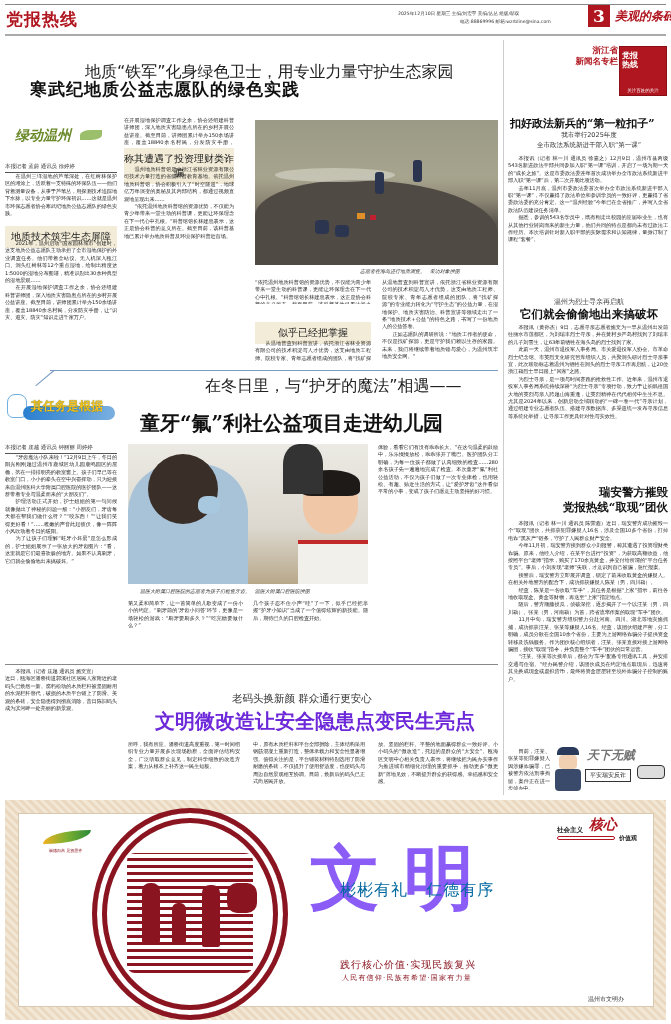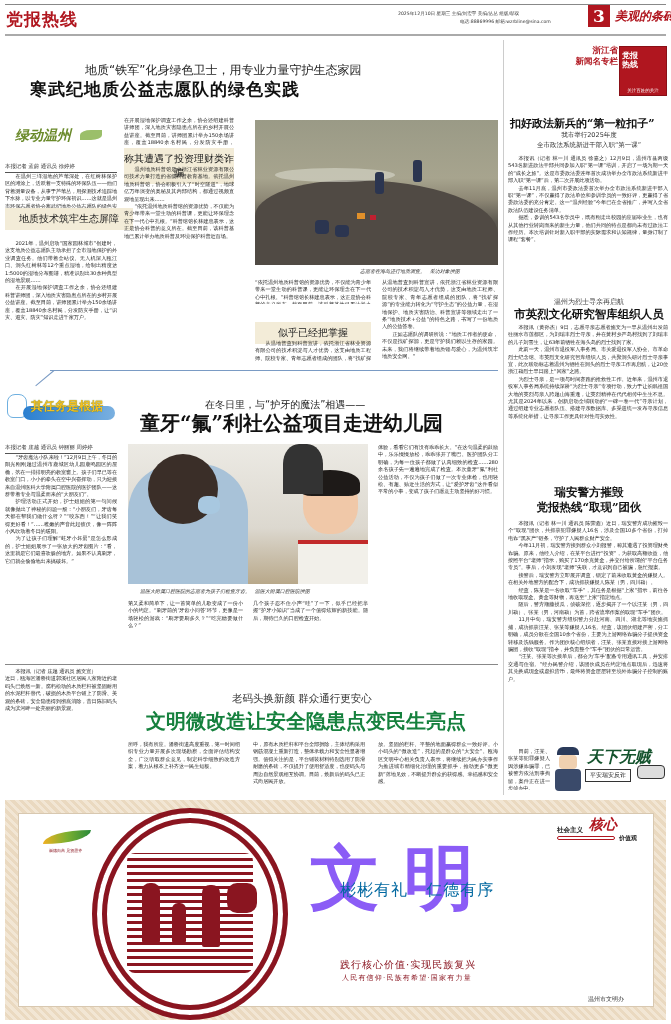--- a/index.html
+++ b/index.html
@@ -26,32 +26,32 @@
 
 <div class="abs" style="left:580px;top:45px;text-align:right;width:38px;font-weight:bold;color:#b0161f;font-size:8.5px;line-height:11px">
   <div>浙江省</div>
   <div style="margin-left:-20px">新闻名专栏</div>
 </div>
 <div class="abs" style="left:619px;top:46px;width:48px;height:50px;background:#b0161f;border:1px solid #8a0f16">
   <div style="color:#fff;font-size:8px;font-weight:bold;padding:4px 2px;line-height:9px;width:20px">党报热线</div>
   <div style="position:absolute;bottom:2px;left:1px;right:1px;color:#fff;font-size:4.5px;text-align:center;white-space:nowrap;overflow:hidden">关注百姓的关注</div>
 </div>
 
-<div class="abs" style="left:85px;top:62px;font-size:12px;color:#222;white-space:nowrap">地质“铁军”化身绿色卫士，用专业力量守护生态家园</div>
+<div class="abs" style="left:85px;top:62px;font-size:16px;color:#222;white-space:nowrap">地质“铁军”化身绿色卫士，用专业力量守护生态家园</div>
 <div class="abs" style="left:30px;top:78px;font-size:17px;font-weight:bold;color:#111;letter-spacing:1px;white-space:nowrap">寒武纪地质公益志愿队的绿色实践</div>
 
 <div class="abs" style="left:15px;top:125px;width:95px;height:30px">
   <span style="font-size:14px;font-style:italic;font-weight:bold;color:#6a8a2a;font-family:'DejaVu Serif',serif">绿动温州</span>
   <span style="display:inline-block;width:22px;height:10px;background:#9bbf6a;border-radius:50% 0 50% 0;margin-left:4px"></span>
 </div>
 <div class="abs byline" style="left:5px;top:163px;width:112px">本报记者  孟蔚  通讯员  徐婷婷</div>
 <div class="abs txt" style="left:5px;top:173px;width:112px">
     <p>在温州三垟湿地的芦苇深处，在红树林保护区的滩涂上，活跃着一支特殊的环保队伍——他们背着测量设备，从事于芦苇丛，用探测技术追踪地下水脉，以专业力量守护环保初识……这就是温州市环保志愿者协会寒武纪地质公益志愿队的绿色实践。</p>
   </div>
-<div class="abs subhead" style="left:5px;top:208px;width:128px">地质技术筑牢生态屏障</div>
+<div class="abs subhead" style="left:5px;top:226px;width:112px">地质技术筑牢生态屏障</div>
 <div class="abs txt" style="left:5px;top:240px;width:112px;height:118px;overflow:hidden">
   <p>2021年，温州启动“国家园林城市”创建时，这支地质公益志愿队主动承担了全市湿地保护的外业调查任务。他们带着全站仪、无人机深入瓯江口、洞头红树林等12个重点湿地，绘制出精度达1:5000的湿地分布图谱，精准识别出30余种典型的湿地景观……</p>
   <p>在开展湿地保护调查工作之余，协会还组建科普讲师团，深入地质灾害隐患点所在的乡村开展公益讲座。截至目前，讲师团累计举办150余场讲座，覆盖18840余名村民，分发防灾手册，让“识灾、避灾、防灾”知识走进千家万户。</p>
 </div>
 
 <div class="abs txt" style="left:124px;top:117px;width:110px;height:28px;overflow:hidden">
     <p style="text-indent:0">在开展湿地保护调查工作之余，协会还组建科普讲师团，深入地质灾害隐患点所在的乡村开展公益讲座。截至目前，讲师团累计举办150余场讲座，覆盖18840余名村民，分发防灾手册，让“识灾、避灾、防灾”知识走进千家万户。</p>
   </div>
 <div class="abs subhead" style="left:124px;top:148px;width:110px">称其遭遇了投资理财类诈骗</div>
 <div class="abs txt" style="left:124px;top:166px;width:110px;height:192px;overflow:hidden">
@@ -86,21 +86,21 @@
 </div>
 
 <div class="abs" style="left:50px;top:370px;width:448px;height:1px;background:#7a9bc4"></div>
 <div class="abs" style="left:30px;top:370px;width:24px;height:1px;background:#7a9bc4;transform:rotate(-40deg);transform-origin:right"></div>
 
 <div class="abs" style="left:5px;top:392px;width:112px;height:36px">
   <div style="position:absolute;left:2px;top:2px;width:20px;height:24px;background:#fff;border:1.5px solid #6fb0e0;border-radius:8px 8px 6px 6px"></div>
   <div style="position:absolute;left:18px;top:14px;width:92px;height:14px;background:linear-gradient(90deg,#2a7fd0,#7ab0e0);border-radius:7px"></div>
   <div style="position:absolute;left:26px;top:6px;font-size:12px;font-weight:bold;color:#f4c020;text-shadow:0 0 1px #2a5e2a;white-space:nowrap">其任务是根据</div>
 </div>
-<div class="abs" style="left:205px;top:398px;font-size:10px;color:#222;white-space:nowrap">在冬日里，与“护牙的魔法”相遇——</div>
+<div class="abs" style="left:205px;top:376px;font-size:16px;color:#222;white-space:nowrap">在冬日里，与“护牙的魔法”相遇——</div>
 <div class="abs serif" style="left:140px;top:410px;font-size:20px;font-weight:bold;color:#111;white-space:nowrap">童牙“氟”利社公益项目走进幼儿园</div>
 
 <div class="abs byline" style="left:5px;top:444px;width:112px">本报记者  庄越  通讯员  钟丽丽  周婷婷</div>
 <div class="abs txt" style="left:5px;top:454px;width:112px;height:205px;overflow:hidden">
   <p>“牙齿魔法小队来啦！”12月9日上午，冬日的阳光刚刚越过温州市鹿城区幼儿园鹿鸣园区的屋檐，落在一排排明亮的教室窗上。孩子们早已等在教室门口，小小的拳头在空中兴奋挥动，只为迎接来自温州医科大学附属口腔医院的医护团队——这群带着专业与温柔而来的“大朋友们”。</p>
   <p>护理活动正式开始，护士姐姐的第一句问候就像抛出了神秘的问题一般：“小朋友们，牙齿每天都在帮我们做什么呀？”“咬东西！”“让我们笑得更好看！”……稚嫩的声音此起彼伏，像一阵阵小风吹动着冬日的暖阳。</p>
   <p>为了让孩子们理解“蛀牙小坏蛋”是怎么形成的，护士姐姐展示了一张放大的牙齿图片：“看，这里就是它们最喜欢躲的地方。如果不认真刷牙，它们就会偷偷地出来搞破坏。”</p>
 </div>
 
 <div class="abs" style="left:128px;top:444px;width:240px;height:140px;overflow:hidden;background:linear-gradient(180deg,#eceae4 0%,#dcd8cf 60%,#b8a88a 100%)">
@@ -125,21 +125,21 @@
     <p style="text-indent:0">体验，看看它们有没有乖乖长大。”在这句温柔的鼓励中，乐乐慢慢放松，乖乖张开了嘴巴。医护团队分工明确，为每一位孩子都做了认真细致的检查……280余名孩子先一遍遍地完成了检查。本次童牙“氟”利社公益活动，不仅为孩子们做了一次专业体检，也用轻松、有趣、贴近生活的方式，让“爱护牙齿”这件看似平常的小事，变成了孩子们愿意主动坚持的好习惯。</p>
   </div>
 
 <div class="abs" style="left:5px;top:664px;width:493px;height:1px;background:#888"></div>
 
 <div class="abs txt" style="left:5px;top:668px;width:112px;height:123px;overflow:hidden">
   <p>本报讯（记者  庄越  通讯员  施文宣）</p>
   <p style="text-indent:0">近日，瓯海区潘桥街道郭溪社区居民人家附近的老码头已焕然一新。腐朽松动的木质栏杆被坚固耐用的水泥栏杆替代，破损的木质平台铺上了防滑、美观的条砖，安全隐患得到彻底消除，昔日陈旧码头成为滨河畔一处亮丽的新景观。</p>
 </div>
 <div class="abs" style="left:232px;top:692px;font-size:10.5px;color:#333;white-space:nowrap">老码头换新颜  群众通行更安心</div>
-<div class="abs serif" style="left:146px;top:708px;font-size:20px;font-weight:bold;color:#15803d;white-space:nowrap">文明微改造让安全隐患点变民生亮点</div>
+<div class="abs serif" style="left:155px;top:708px;font-size:20px;font-weight:bold;color:#6d28d9;white-space:nowrap">文明微改造让安全隐患点变民生亮点</div>
 <div class="abs txt" style="left:128px;top:741px;width:112px;height:50px;overflow:hidden">
     <p style="text-indent:0">所呼，我有所应。潘桥街道高度重视，第一时间组织专业力量开展多次现场勘察，全面评估结构安全，广泛听取群众意见，制定科学细致的改造方案，着力从根本上补齐这一民生短板。</p>
   </div>
 <div class="abs txt" style="left:253px;top:741px;width:112px;height:50px;overflow:hidden">
     <p style="text-indent:0">中，原有木质栏杆和平台全部拆除，主体结构采用钢筋混凝土重新打造，整体承载力和安全性显著增强。值得关注的是，平台铺装材料特别选用了防滑耐磨的条砖，不仅提升了使用舒适度，也使码头与周边自然景观相互协调。目前，焕新后的码头已正式向居民开放。</p>
   </div>
 <div class="abs txt" style="left:378px;top:741px;width:120px;height:50px;overflow:hidden">
     <p style="text-indent:0">放。坚固的栏杆、平整的地面赢得群众一致好评。小小码头的“微改造”，托起的是群众的“大安全”。瓯海区文明中心相关负责人表示，将继续把为民办实事作为推进城市精细化治理的重要抓手，推动更多“微更新”落地见效，不断提升群众的获得感、幸福感和安全感。</p>
   </div>
 
@@ -148,49 +148,49 @@
 <div class="abs serif" style="left:510px;top:116px;font-size:11px;font-weight:bold;color:#111;white-space:nowrap">扣好政法新兵的“第一粒扣子”</div>
 <div class="abs" style="left:510px;top:131px;width:158px;text-align:center;font-size:6.5px;color:#333">我市举行2025年度</div>
 <div class="abs" style="left:510px;top:141px;width:158px;text-align:center;font-size:6.5px;color:#333">全市政法系统新进干部入职“第一课”</div>
 <div class="abs txt" style="left:508px;top:155px;width:160px;height:122px;overflow:hidden">
   <p>本报讯（记者  林一川  通讯员  徐嘉之）12月9日，温州市县两级543名新进政法干部共同参加入职“第一课”培训，开启了一场为期一天的“成长之旅”。这是市委政法委连年首次成功举办全市政法系统新进干部入职“第一课”后，第二次开展此项活动。</p>
   <p>去年11月底，温州市委政法委首次举办全市政法系统新进干部入职“第一课”，不仅赢得了政法单位和参训学员的一致好评，更赢得了省委政法委的充分肯定。这一“温州经验”今年已在全省推广，并写入全省政法队伍建设任务清单。</p>
   <p>据悉，参训的543名学员中，既有刚走出校园的应届毕业生，也有从其他行业转岗而来的新生力量，他们共同的特点是都尚未有过政法工作经历。本次培训针对新入职干部的实际需求和认知规律，量身订制了课程“套餐”。</p>
 </div>
 
 <div class="abs" style="left:510px;top:297px;width:158px;text-align:center;font-size:7px;color:#444">温州为烈士寻亲再启航</div>
-<div class="abs serif" style="left:510px;top:307px;width:158px;text-align:center;font-size:11.5px;font-weight:bold;color:#111;white-space:nowrap">市英烈文化研究智库组织人员</div>
+<div class="abs serif" style="left:510px;top:307px;width:158px;text-align:center;font-size:11.5px;font-weight:bold;color:#111;white-space:nowrap">它们就会偷偷地出来搞破坏</div>
 <div class="abs txt" style="left:508px;top:324px;width:160px;height:140px;overflow:hidden">
   <p>本报讯（黄孙杰）9日，志愿寻亲志愿者施文为一早从温州出发前往丽水市莲都区，为刘瑞丰烈士寻亲，并在黄村乡严岛村找到了刘瑞丰的儿子刘雪生，让63年前牺牲在海头岛的烈士找到了家。</p>
   <p>此前一天，温州市退役军人事务局、市关爱退役军人协会、市革命烈士纪念馆、市英烈文化研究智库组织人员，共聚洞头研讨烈士寻亲事宜，此次联动标志着温州为牺牲在洞头的烈士寻亲工作再启航，让20位浙江籍烈士早日踏上“回家”之路。</p>
   <p>为烈士寻亲，是一项与时间赛跑的抢救性工作。近年来，温州市退役军人事务局系统持续深耕“为烈士寻亲”专项行动，致力于让长眠祖国大地的英烈与亲人跨越山海重逢，让英烈精神在代代相传中生生不息。尤其是2024年以来，创新启动全域联动的“一碑一卷一代”寻亲计划，通过组建专业志愿者队伍、搭建寻亲数据库、多渠道统一发布寻亲信息等系统化举措，让寻亲工作更具针对性与实效性。</p>
 </div>
 
-<div class="abs serif" style="left:510px;top:485px;width:158px;text-align:center;font-size:11.5px;font-weight:bold;color:#111;line-height:15px">
+<div class="abs serif" style="left:510px;top:485px;width:158px;text-align:right;font-size:11.5px;font-weight:bold;color:#111;line-height:15px">
   <div>瑞安警方摧毁</div>
   <div>党报热线“取现”团伙</div>
 </div>
 <div class="abs txt" style="left:508px;top:520px;width:160px;height:235px;overflow:hidden">
   <p>本报讯（记者  林一川  通讯员  陈荣鑫）近日，瑞安警方成功摧毁一个“取现”团伙，共抓获犯罪嫌疑人16名，涉及全国10多个省份，打掉电诈“黑灰产”链条，守护了人民群众财产安全。</p>
   <p>今年11月初，瑞安警方接到群众小刘报警，称其遭遇了投资理财类诈骗。原来，他经人介绍，在某平台进行“投资”，为获取高额收益，他按照平台“老师”指示，购买了170余克黄金，并交付给所谓的“平台任务专员”。事后，小刘发现“老师”失联，才意识到自己被骗，急忙报案。</p>
   <p>接警后，瑞安警方立即展开调查，锁定了前来收取黄金的嫌疑人。在相关外地警方的配合下，成功抓获嫌疑人陈某（男，四川籍）。</p>
   <p>经查，陈某是一名收取“车手”，其任务是根据“上家”指示，前往各地收取现金、黄金等财物，再送至“上家”指定地点。</p>
   <p>随后，警方顺藤摸瓜，侦破深挖，逐步揭开了一个以汪某（男，四川籍）、张某（男，河南籍）为首，跨省流窜作案的取现“车手”团伙。</p>
   <p>11月中旬，瑞安警方组织警力分赴河南、四川、湖北等地实施抓捕，成功抓获汪某、张某等嫌疑人16名。经查，该团伙组建严密，分工明确，成员分散在全国10余个省份，主要为上游网络诈骗分子提供资金转移及洗钱服务。作为团伙核心组织者，汪某、张某直接对接上游网络骗团，接收“取现”指令，并负责整个“车手”团伙的日常运营。</p>
   <p>“汪某、张某等次接单后，都会为‘车手’配备专用通讯工具，并安排交通与住宿。”经办民警介绍，该团伙成员在约定地点取现后，迅速将其兑换成现金或虚拟货币，最终将资金层层转至境外诈骗分子控制的账户。</p>
 </div>
 <div class="abs txt" style="left:508px;top:748px;width:42px;height:42px;overflow:hidden">
     <p>目前，汪某、张某等犯罪嫌疑人因涉嫌诈骗罪，已被警方依法刑事拘留，案件正在进一步侦办中。</p>
   </div>
 
 <div class="abs" style="left:555px;top:745px;width:112px;height:48px">
   <div style="position:absolute;left:2px;top:2px;width:22px;height:8px;background:#2a3a5a;border-radius:6px 6px 0 0"></div>
   <div style="position:absolute;left:4px;top:10px;width:18px;height:14px;background:#f0d0b0;border-radius:4px"></div>
   <div style="position:absolute;left:0;top:24px;width:26px;height:22px;background:#3a4a6a;border-radius:4px"></div>
-  <div style="position:absolute;left:32px;top:2px;font-size:16px;font-weight:bold;color:#14532d;font-style:italic;white-space:nowrap;font-family:'DejaVu Serif',serif">天下无贼</div>
+  <div style="position:absolute;left:32px;top:2px;font-size:12px;font-weight:bold;color:#737373;font-style:italic;white-space:nowrap;font-family:'DejaVu Serif',serif">天下无贼</div>
   <div style="position:absolute;left:30px;top:24px;padding:1px 4px;border:1px solid #333;background:#fff;font-size:6px;color:#222;white-space:nowrap">平安瑞安反诈</div>
   <div style="position:absolute;left:82px;top:20px;width:28px;height:14px;background:#ddd;border:1px solid #333;border-radius:4px"></div>
 </div>
 
 <div class="abs" style="left:5px;top:800px;width:661px;height:220px;background:repeating-linear-gradient(45deg,#f2e6d4 0 3px,#ead9c0 3px 6px)"></div>
 <div class="abs" style="left:18px;top:813px;width:636px;height:194px;background:#fff;border:1px solid #d8c8b0"></div>
 
 <div class="abs" style="left:35px;top:830px;width:60px;height:30px">
   <div style="position:absolute;left:8px;top:0;width:48px;height:14px;background:linear-gradient(90deg,#f0b020,#7cb030,#2a8a3a);border-radius:100% 0 100% 0"></div>
   <div style="position:absolute;left:14px;top:18px;font-size:4px;color:#8a1520;white-space:nowrap">崇德向善  见贤思齐</div>

